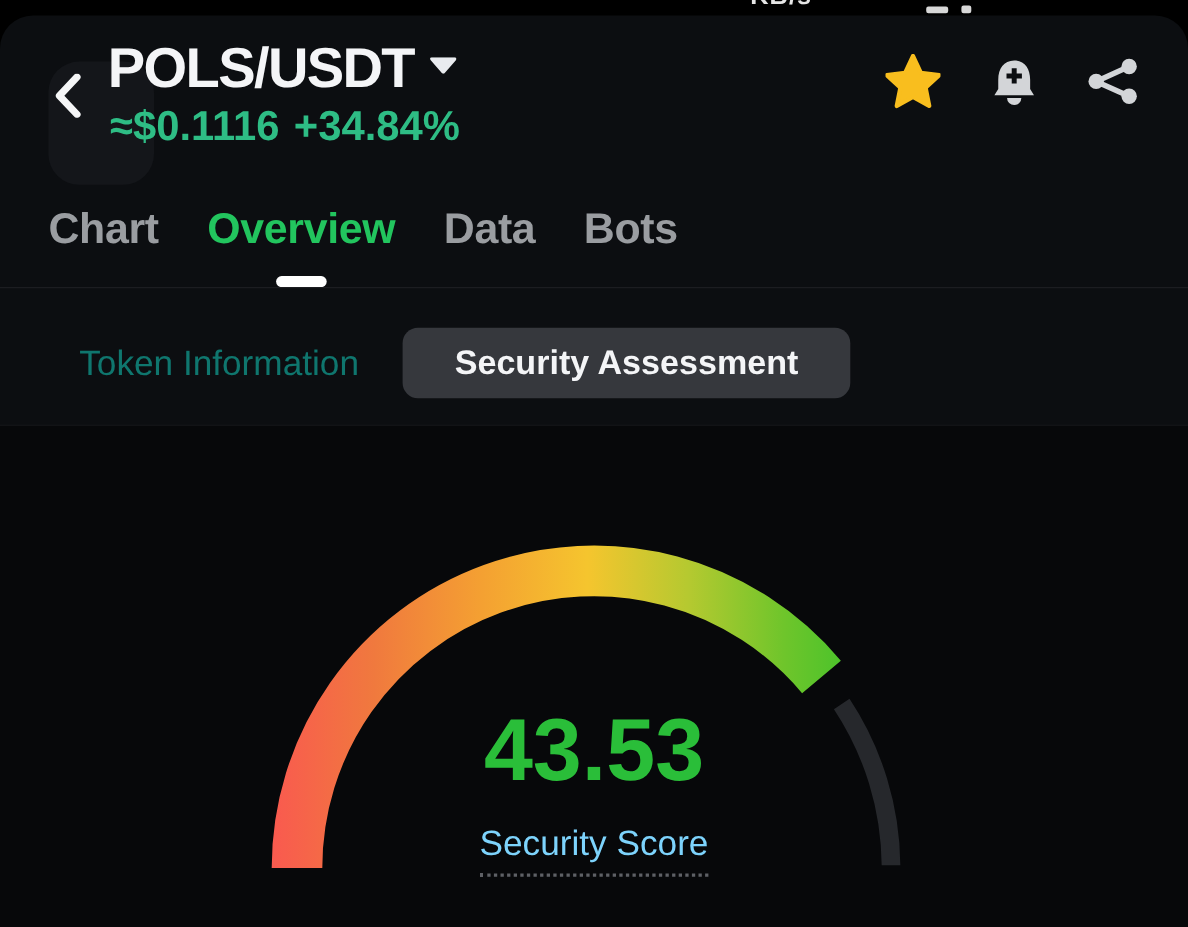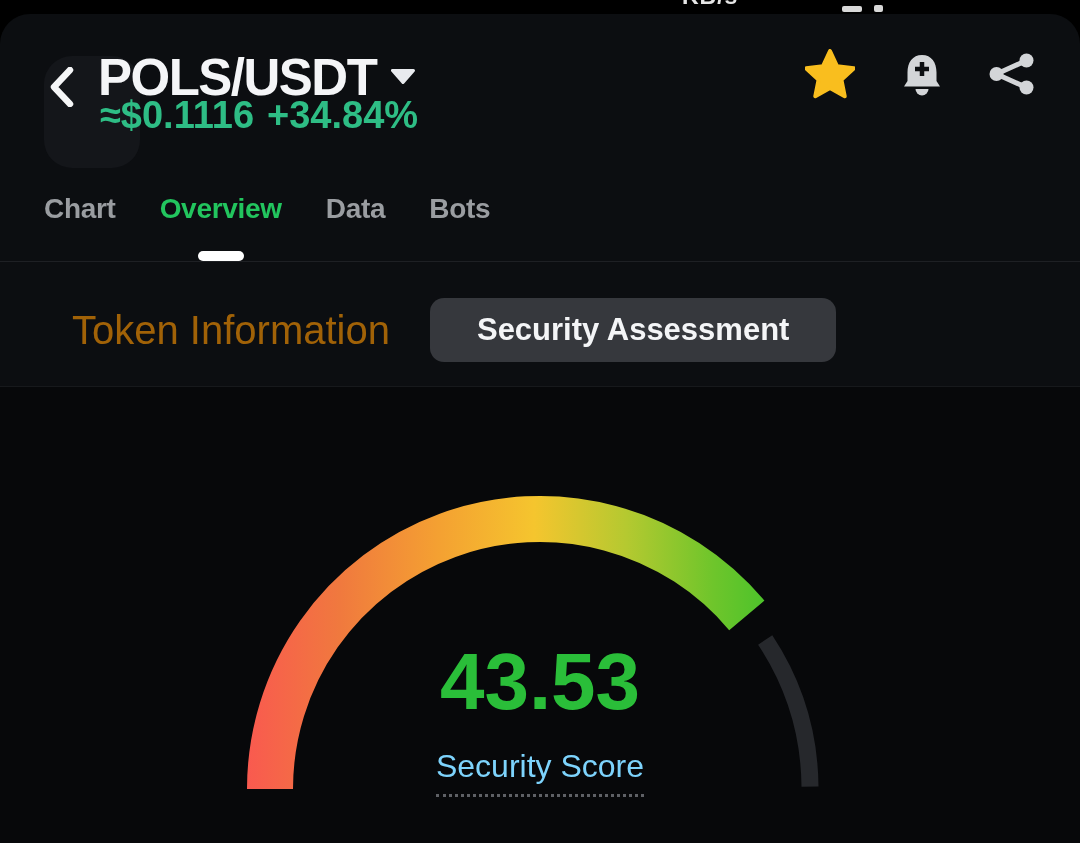--- a/index.html
+++ b/index.html
@@ -13,40 +13,40 @@
   .sif1{left:842px;top:6px;width:20px;height:6px;}
   .sif2{left:874px;top:5px;width:9px;height:7px;}
 
   
   .surface{position:absolute;top:14px;left:0;right:0;bottom:0;background:#0C0E11;
            border-radius:30px 30px 0 0;overflow:hidden;}
 
   
   .back-hl{position:absolute;left:44px;top:42px;width:96px;height:112px;border-radius:28px;background:#14161A;}
   .back-button{position:absolute;left:36px;top:44px;width:52px;height:62px;display:flex;align-items:center;justify-content:center;cursor:pointer;}
-  .title-row{position:absolute;left:98px;top:32px;height:64px;display:flex;align-items:center;gap:15px;cursor:pointer;}
+  .title-row{position:absolute;left:98px;top:16px;height:64px;display:flex;align-items:center;gap:15px;cursor:pointer;}
   .pair{font-size:51px;font-weight:800;color:#F4F5F7;letter-spacing:-1.5px;line-height:64px;}
   .price-row{position:absolute;left:100px;top:80px;display:flex;gap:13px;font-size:38px;font-weight:700;color:var(--c-price-green,#2EBD85);}
   .header-icons{position:absolute;right:45px;top:36px;height:52px;display:flex;align-items:center;gap:45px;}
   .icon-btn{display:flex;align-items:center;justify-content:center;cursor:pointer;}
 
   
   .tabs{position:absolute;top:145px;left:0;right:0;height:102px;border-bottom:1px solid #1E2024;overflow:hidden;}
   .tabs-row{display:flex;gap:44px;padding:28px 0 0 44px;}
-  .tab{position:relative;font-size:28px;font-weight:700;color:#9A9DA1;line-height:44px;letter-spacing:-0.3px;white-space:nowrap;cursor:pointer;}
+  .tab{position:relative;font-size:39px;font-weight:700;color:#9A9DA1;line-height:44px;letter-spacing:-0.3px;white-space:nowrap;cursor:pointer;}
   .tab.active{color:#22c55e;}
   .tab.active::after{content:"";position:absolute;top:64px;left:50%;transform:translateX(-50%);
                      width:46px;height:10px;border-radius:6px;background:#FFFFFF;}
   .tab.has-dot{margin-right:18px;}
   .badge-dot{position:absolute;top:-7px;right:-24px;width:16px;height:16px;border-radius:50%;background:var(--c-badge-red,#F4584B);}
   .tabs-fade{position:absolute;right:0;top:0;width:46px;height:100%;background:linear-gradient(to right,rgba(12,14,17,0),rgba(12,14,17,0.85));pointer-events:none;}
 
   
   .subtabs{position:absolute;top:284px;left:72px;right:0;height:64px;display:flex;align-items:center;gap:40px;}
-  .subtab-plain{font-size:40px;color:#a16207;cursor:pointer;}
+  .subtab-plain{font-size:32px;color:#0f766e;cursor:pointer;}
   .subtab-pill{height:64px;padding:0 47px;border-radius:14px;background:#36383D;color:#F4F5F7;
                font-size:31px;font-weight:700;display:flex;align-items:center;cursor:pointer;}
 
   
   .gauge-section{position:absolute;top:372px;left:0;right:0;bottom:0;border-top:1px solid #17191C;background:#07080A;}
   .gauge-svg{position:absolute;top:9px;left:0;}
   .score{position:absolute;top:252px;left:0;width:100%;text-align:center;
          font-size:80px;font-weight:700;letter-spacing:0;line-height:86px;color:var(--c-score-green,#2ABE39);}
   .score-label-wrap{position:absolute;top:360px;left:0;width:100%;text-align:center;}
   .score-label{display:inline-block;font-size:32px;color:#7dd3fc;line-height:38px;

